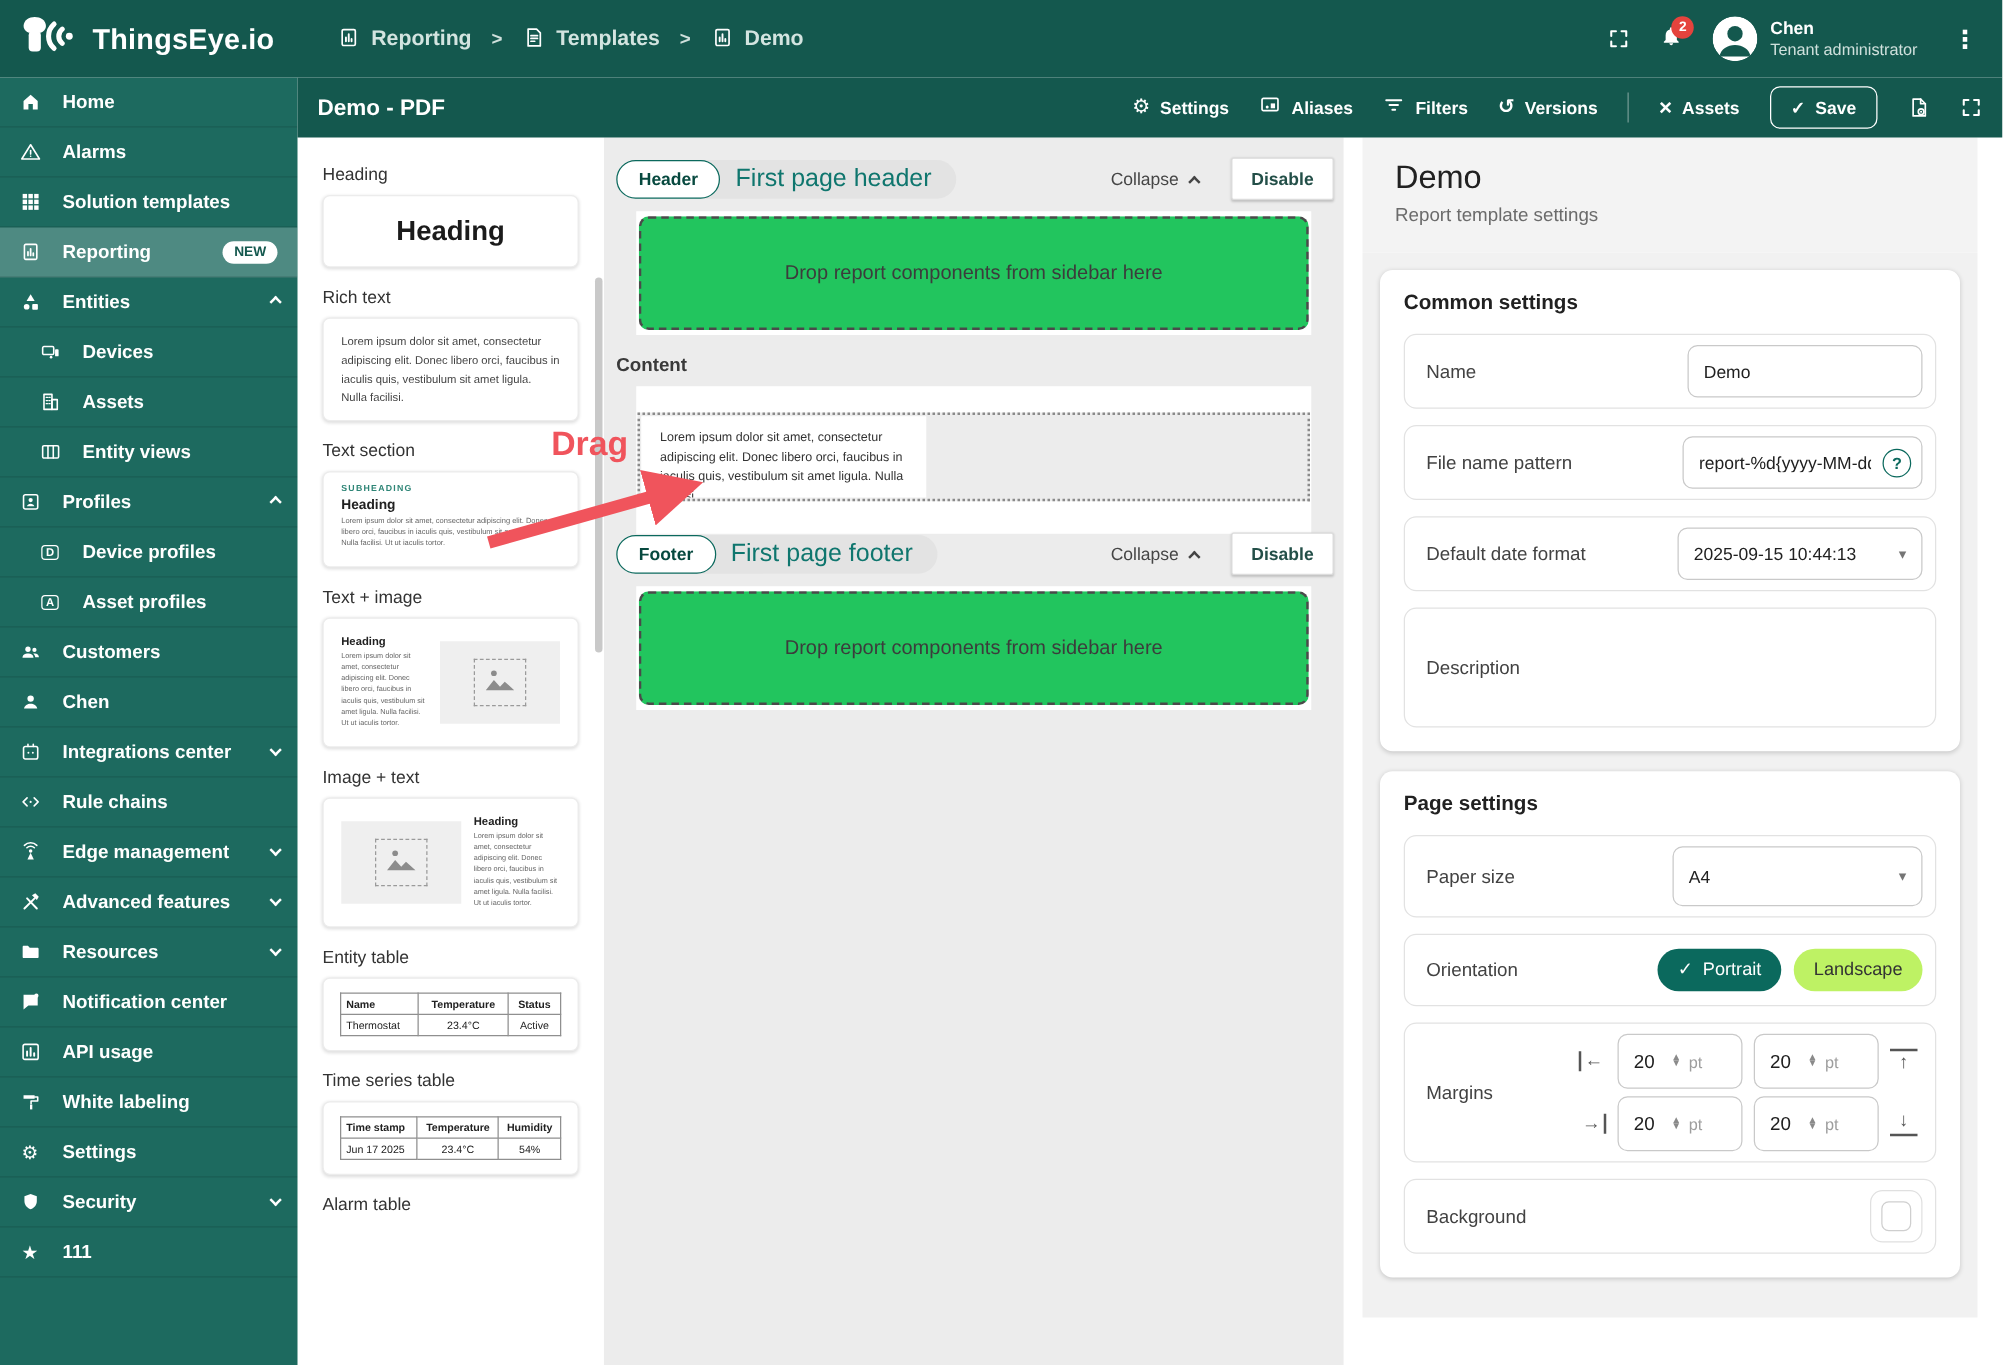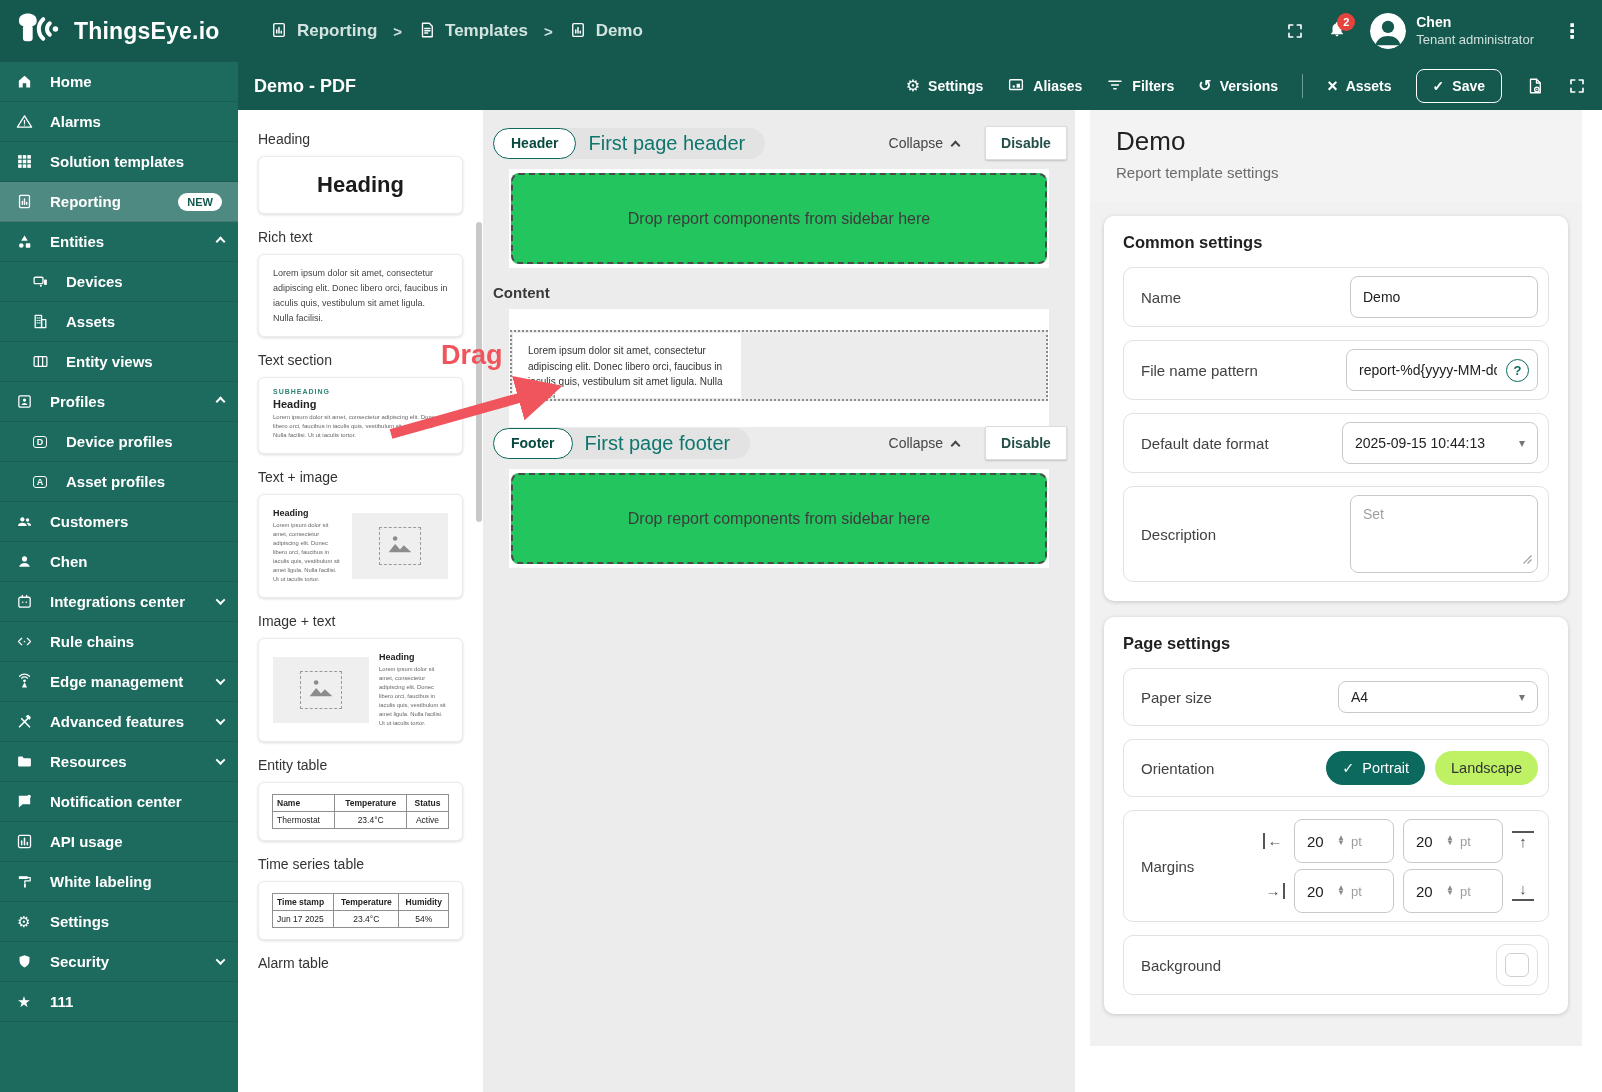--- a/index.html
+++ b/index.html
@@ -110,21 +110,21 @@
   input.boxin{border:1px solid #c9c9c9;border-radius:8px;height:42px;width:188px;padding:0 12px;font-size:14px;color:#212121;font-family:inherit;outline:none}
   .filebox{width:192px;padding-right:8px;justify-content:space-between}
   .filebox input{border:none;outline:none;width:138px;font-size:14px;font-family:inherit;color:#212121}
   .qicon{width:23px;height:23px;border:1.8px solid #0b695d;border-radius:50%;color:#0b695d;font-weight:bold;font-size:13px;display:flex;align-items:center;justify-content:center;flex:none;cursor:pointer}
   .datebox{width:196px;justify-content:space-between;cursor:pointer}
   .caret{color:#757575;font-size:12px}
   .descbox{width:188px;height:78px;border:1px solid #c9c9c9;border-radius:8px;padding:9px 12px;position:relative;cursor:text}
   .desc-ph{font-size:14px;color:#9e9e9e}
   .resize-h{position:absolute;right:5px;bottom:4px}
   .frow.desc-row{min-height:96px}
-  .selbox{width:200px;height:32px;justify-content:space-between;cursor:pointer}
+  .selbox{width:200px;height:48px;justify-content:space-between;cursor:pointer}
   .pills{display:flex;align-items:center;gap:10px}
   .pill{height:34px;border-radius:17px;display:flex;align-items:center;gap:8px;padding:0 16px;font-size:14.5px;cursor:pointer}
   .pill.on{background:#0b695d;color:#fff}
   .pill.off{background:#bef264;color:#333}
   .frow.margins-row{min-height:104px;padding-right:14px}
   .mgrid{display:flex;flex-direction:column;gap:6px}
   .mrow{display:flex;align-items:center;gap:9px}
   .micon{width:22px;text-align:center;font-size:15px;color:#555;line-height:1.1}
   .micon.l{border-left:2px solid #555}
   .micon.r{border-right:2px solid #555}
@@ -658,28 +658,20 @@
       </div>
       <div class="frow">
         <span class="flabel">Default date format</span>
         <span class="inputbox datebox">
           <span>2025-09-15 10:44:13</span>
           <span class="caret">▾</span>
         </span>
       </div>
       <div class="frow desc-row">
         <span class="flabel">Description</span>
-        <span class="descbox">
-          <span class="desc-ph">Set</span>
-          <span class="resize-h">
-            <svg width="10" height="10" viewBox="0 0 10 10">
-                <path d="M1.5 9.5l8-8M5.5 9.5l4-4" stroke="#9e9e9e" stroke-width="1.2"></path>
-              </svg>
-          </span>
-        </span>
       </div>
     </div>
 
     <div class="scard">
       <div class="scard-title">Page settings</div>
       <div class="frow">
         <span class="flabel">Paper size</span>
         <span class="inputbox selbox">
           <span>A4</span>
           <span class="caret">▾</span>

